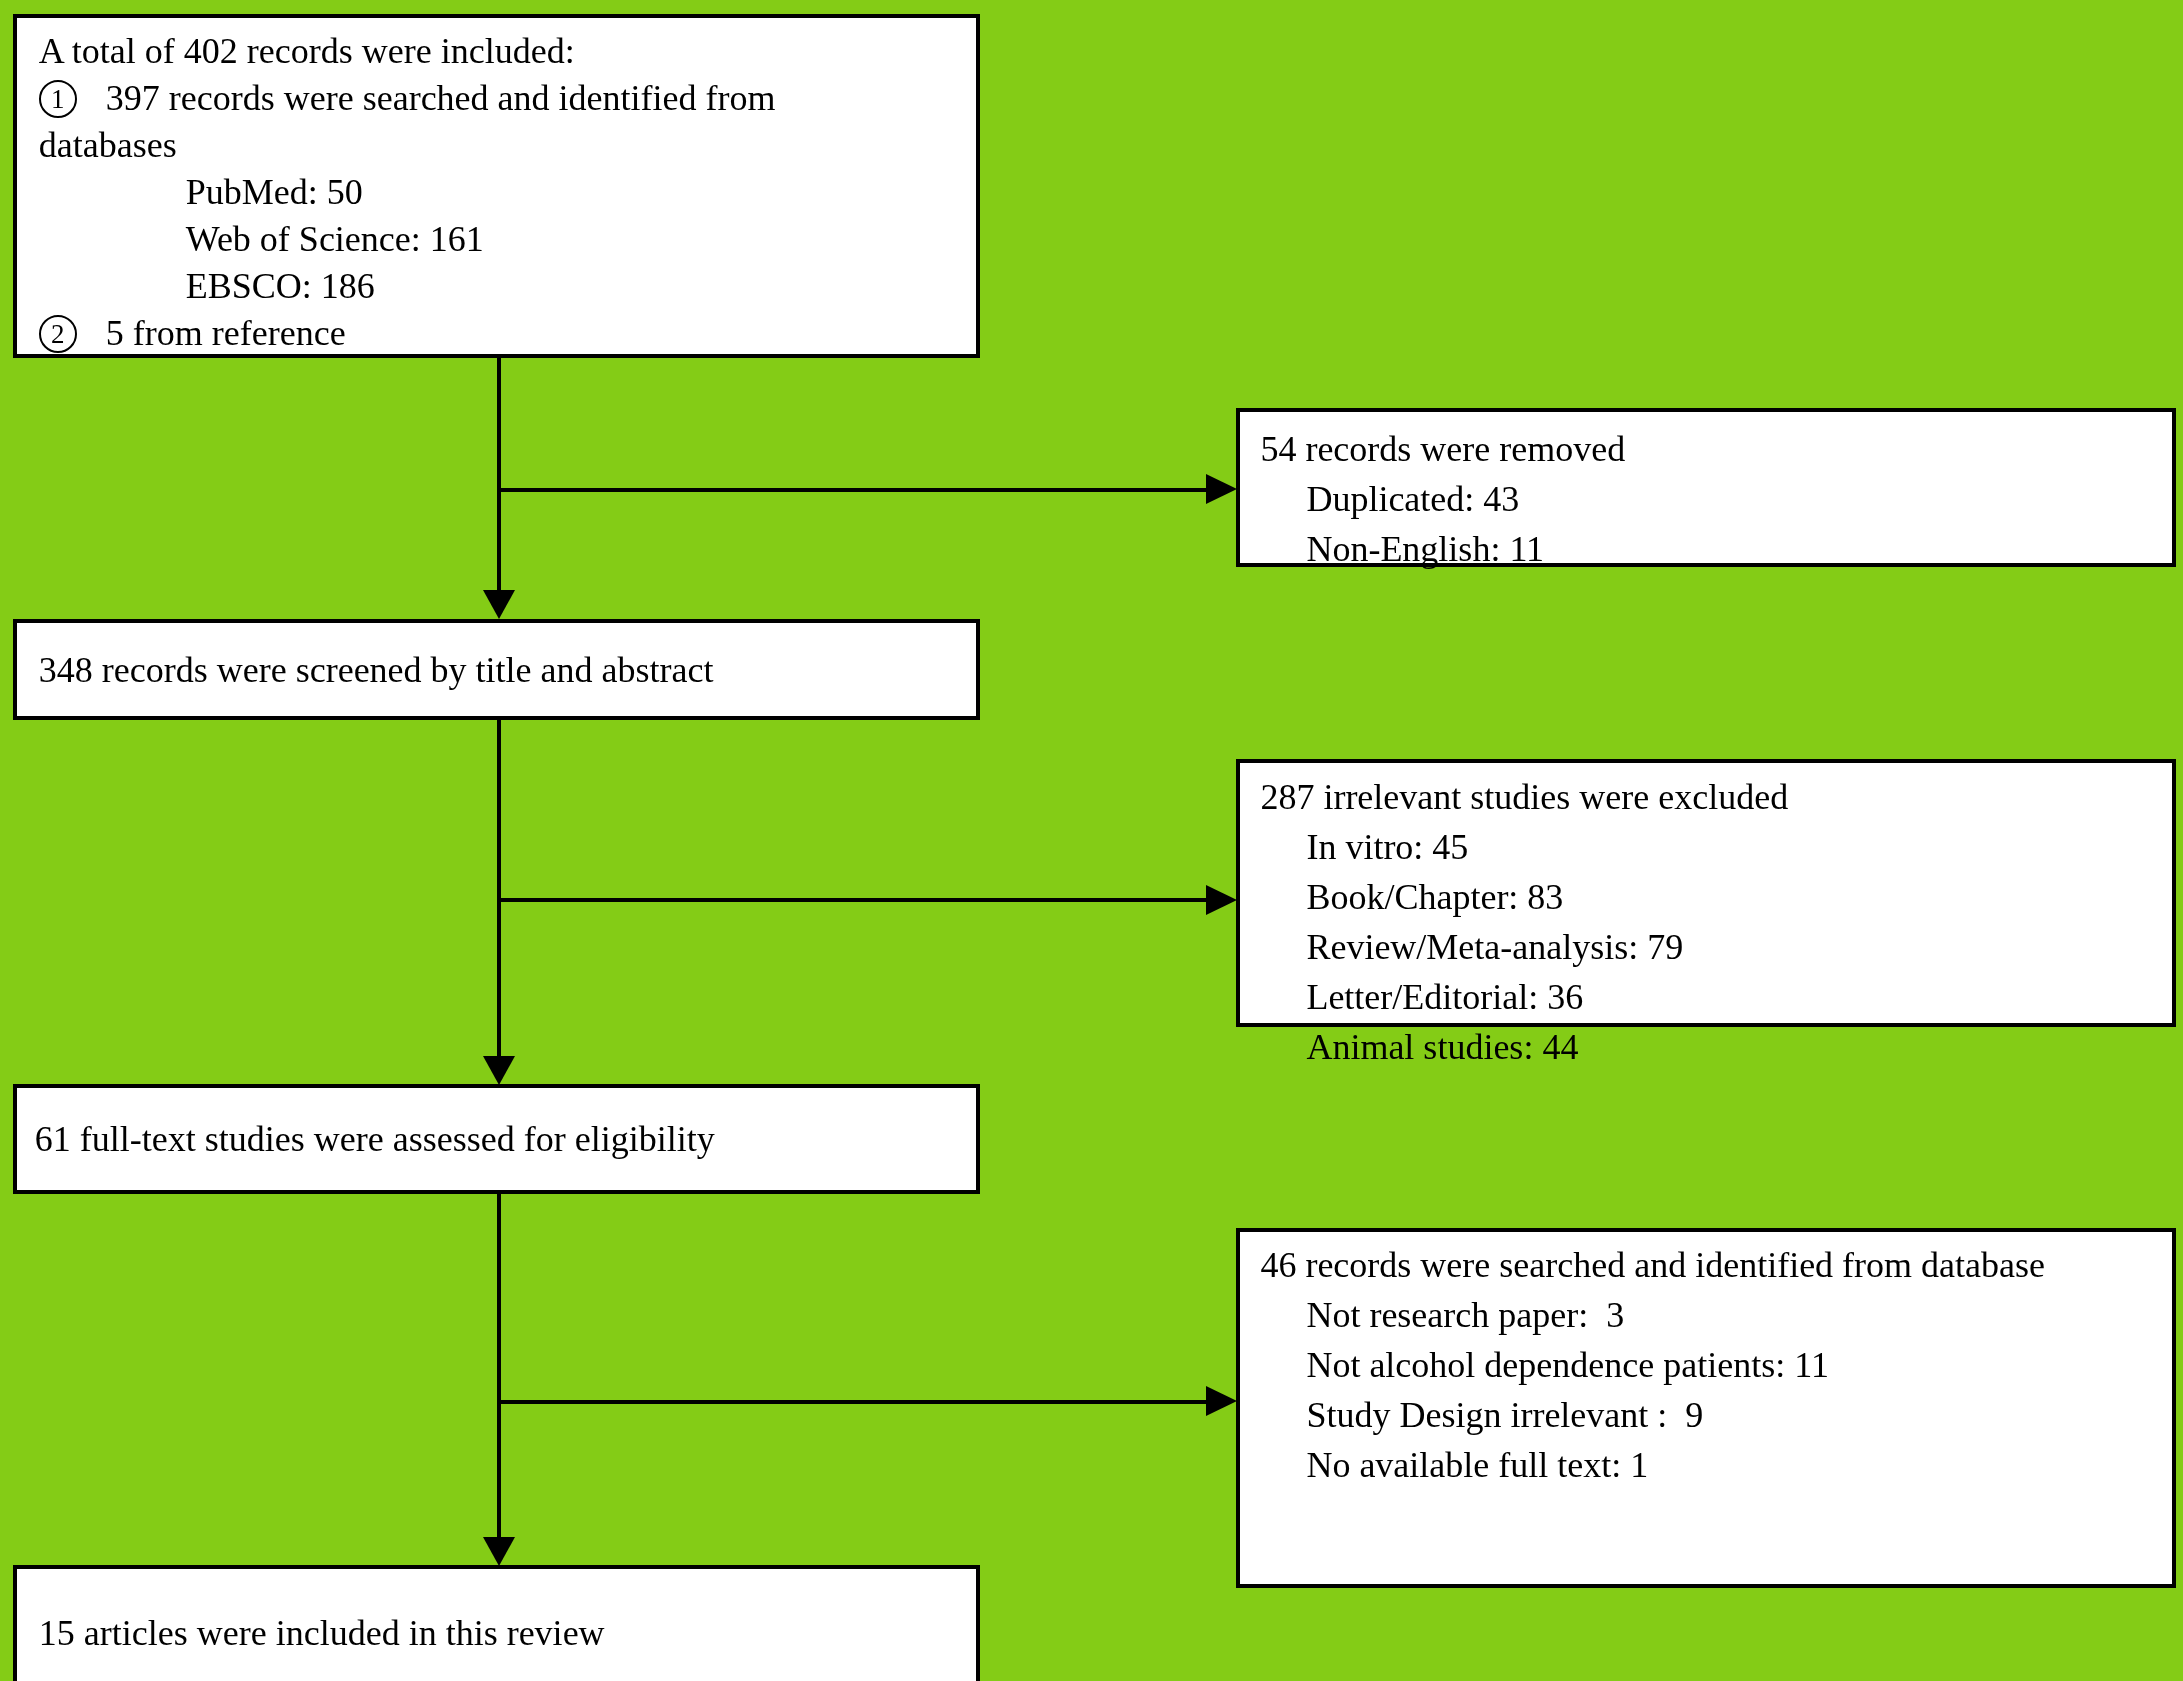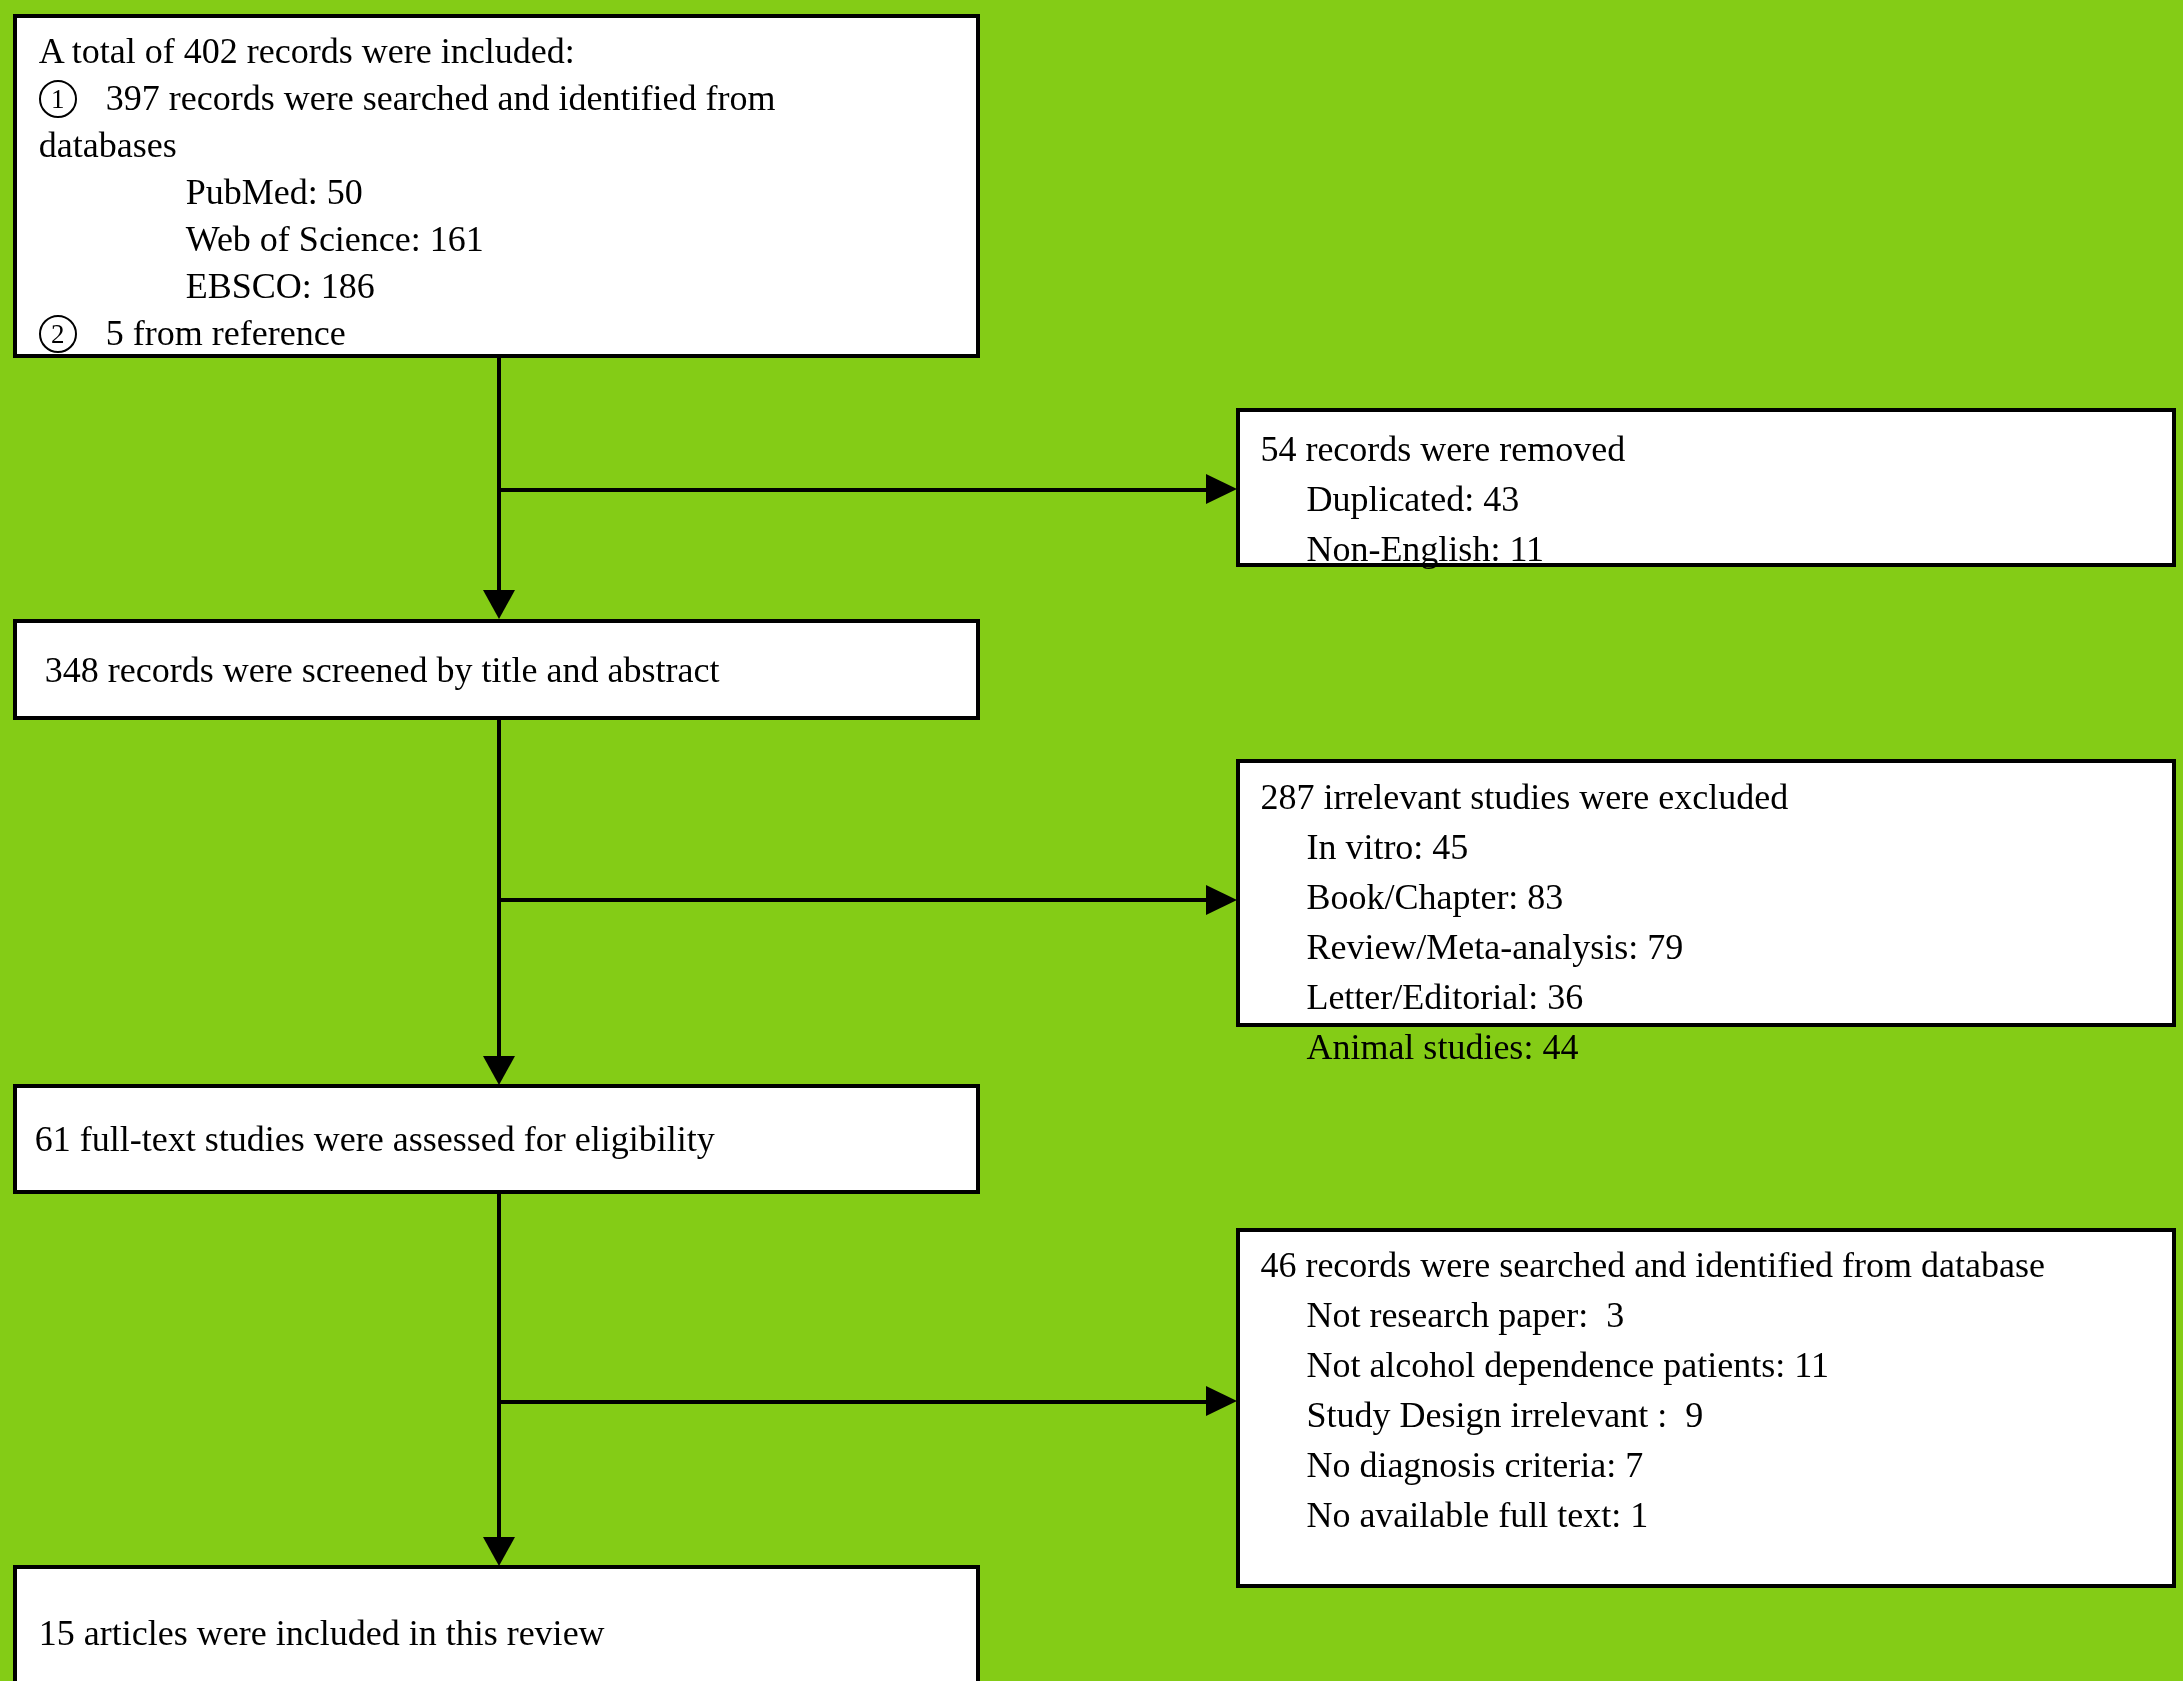--- a/index.html
+++ b/index.html
@@ -24,21 +24,21 @@
     color: #000000;
   }
   .line {
     white-space: pre-wrap;
     line-height: 50px;
   }
   
   .box-left { left: 12.8px; width: 967px; }
   #box-total     { top: 14px;   height: 344px; padding: 10.2px 6.4px 0 22px; }
   #box-total .line { line-height: 47px; }
-  #box-screened  { top: 619px;  height: 101px; display: flex; align-items: center; padding-left: 28px; }
+  #box-screened  { top: 619px;  height: 101px; display: flex; align-items: center; padding-left: 22px; }
   #box-fulltext  { top: 1084px; height: 110px; display: flex; align-items: center; padding-left: 18px; }
   #box-included  { top: 1565px; height: 136px; display: flex; align-items: center; padding-left: 22px; }
   
   .box-right { left: 1236px; width: 940px; }
   #box-removed   { top: 408px;  height: 159px; padding: 11.5px 6.4px 0 20.4px; }
   #box-excluded  { top: 759px; height: 268px; padding: 9px 6.4px 0 20.4px; }
   #box-excluded .line { line-height: 50px; }
   #box-ft-excluded { top: 1228px; height: 360px; padding: 7.7px 6.4px 0 20.4px; }
   
   .indent-db  { padding-left: 147px; }
@@ -135,21 +135,20 @@
 
   <div class="box box-left" id="box-fulltext">
     <div class="line">61 full-text studies were assessed for eligibility</div>
   </div>
 
   <div class="box box-right" id="box-ft-excluded">
     <div class="line">46 records were searched and identified from database</div>
     <div class="line indent-sub">Not research paper:  3</div>
     <div class="line indent-sub">Not alcohol dependence patients: 11</div>
     <div class="line indent-sub">Study Design irrelevant :  9</div>
-    <div class="line indent-sub">No diagnosis criteria: 7</div>
     <div class="line indent-sub">No available full text: 1</div>
   </div>
 
   <div class="box box-left" id="box-included">
     <div class="line">15 articles were included in this review</div>
   </div>
 
   <div class="vline" id="v1"></div>
   <div class="arrow-down" id="a1"></div>
   <div class="hline" id="h1"></div>

